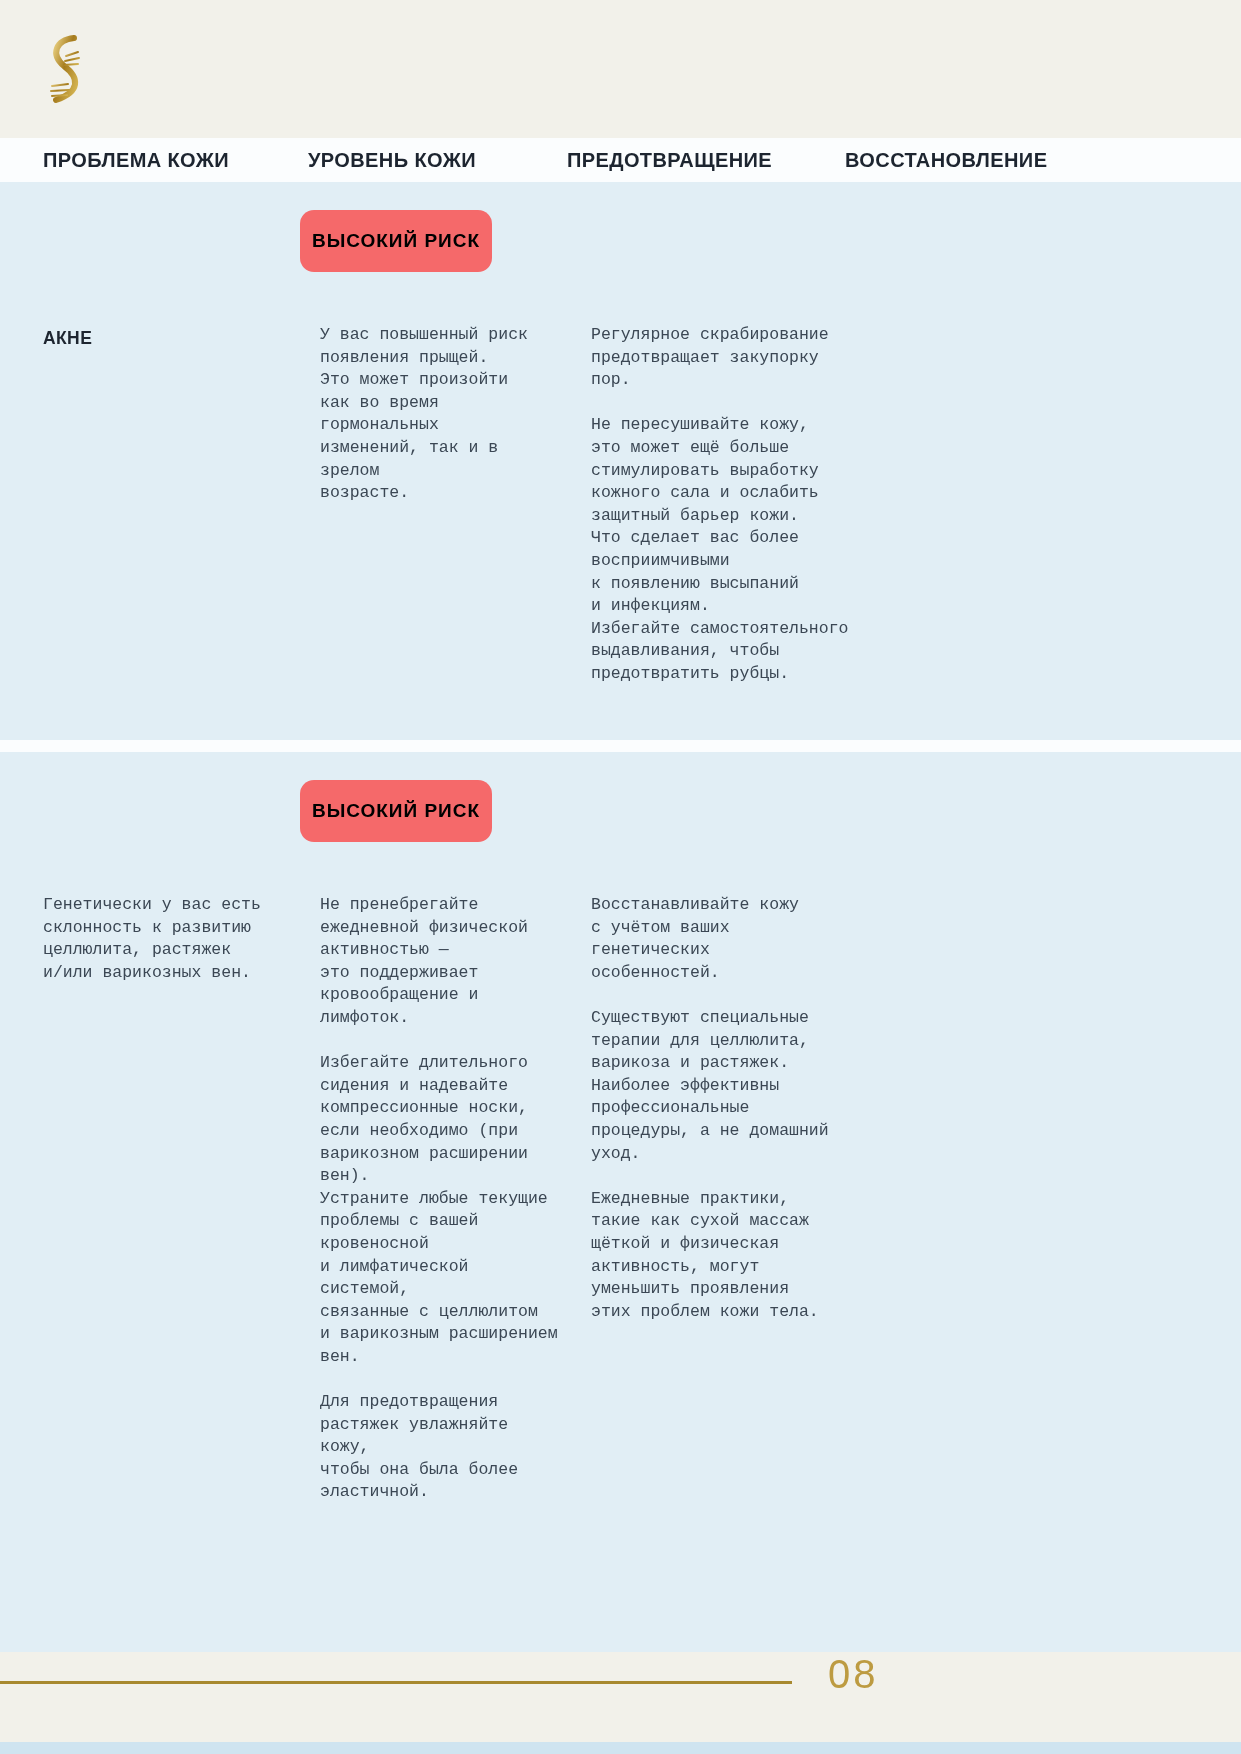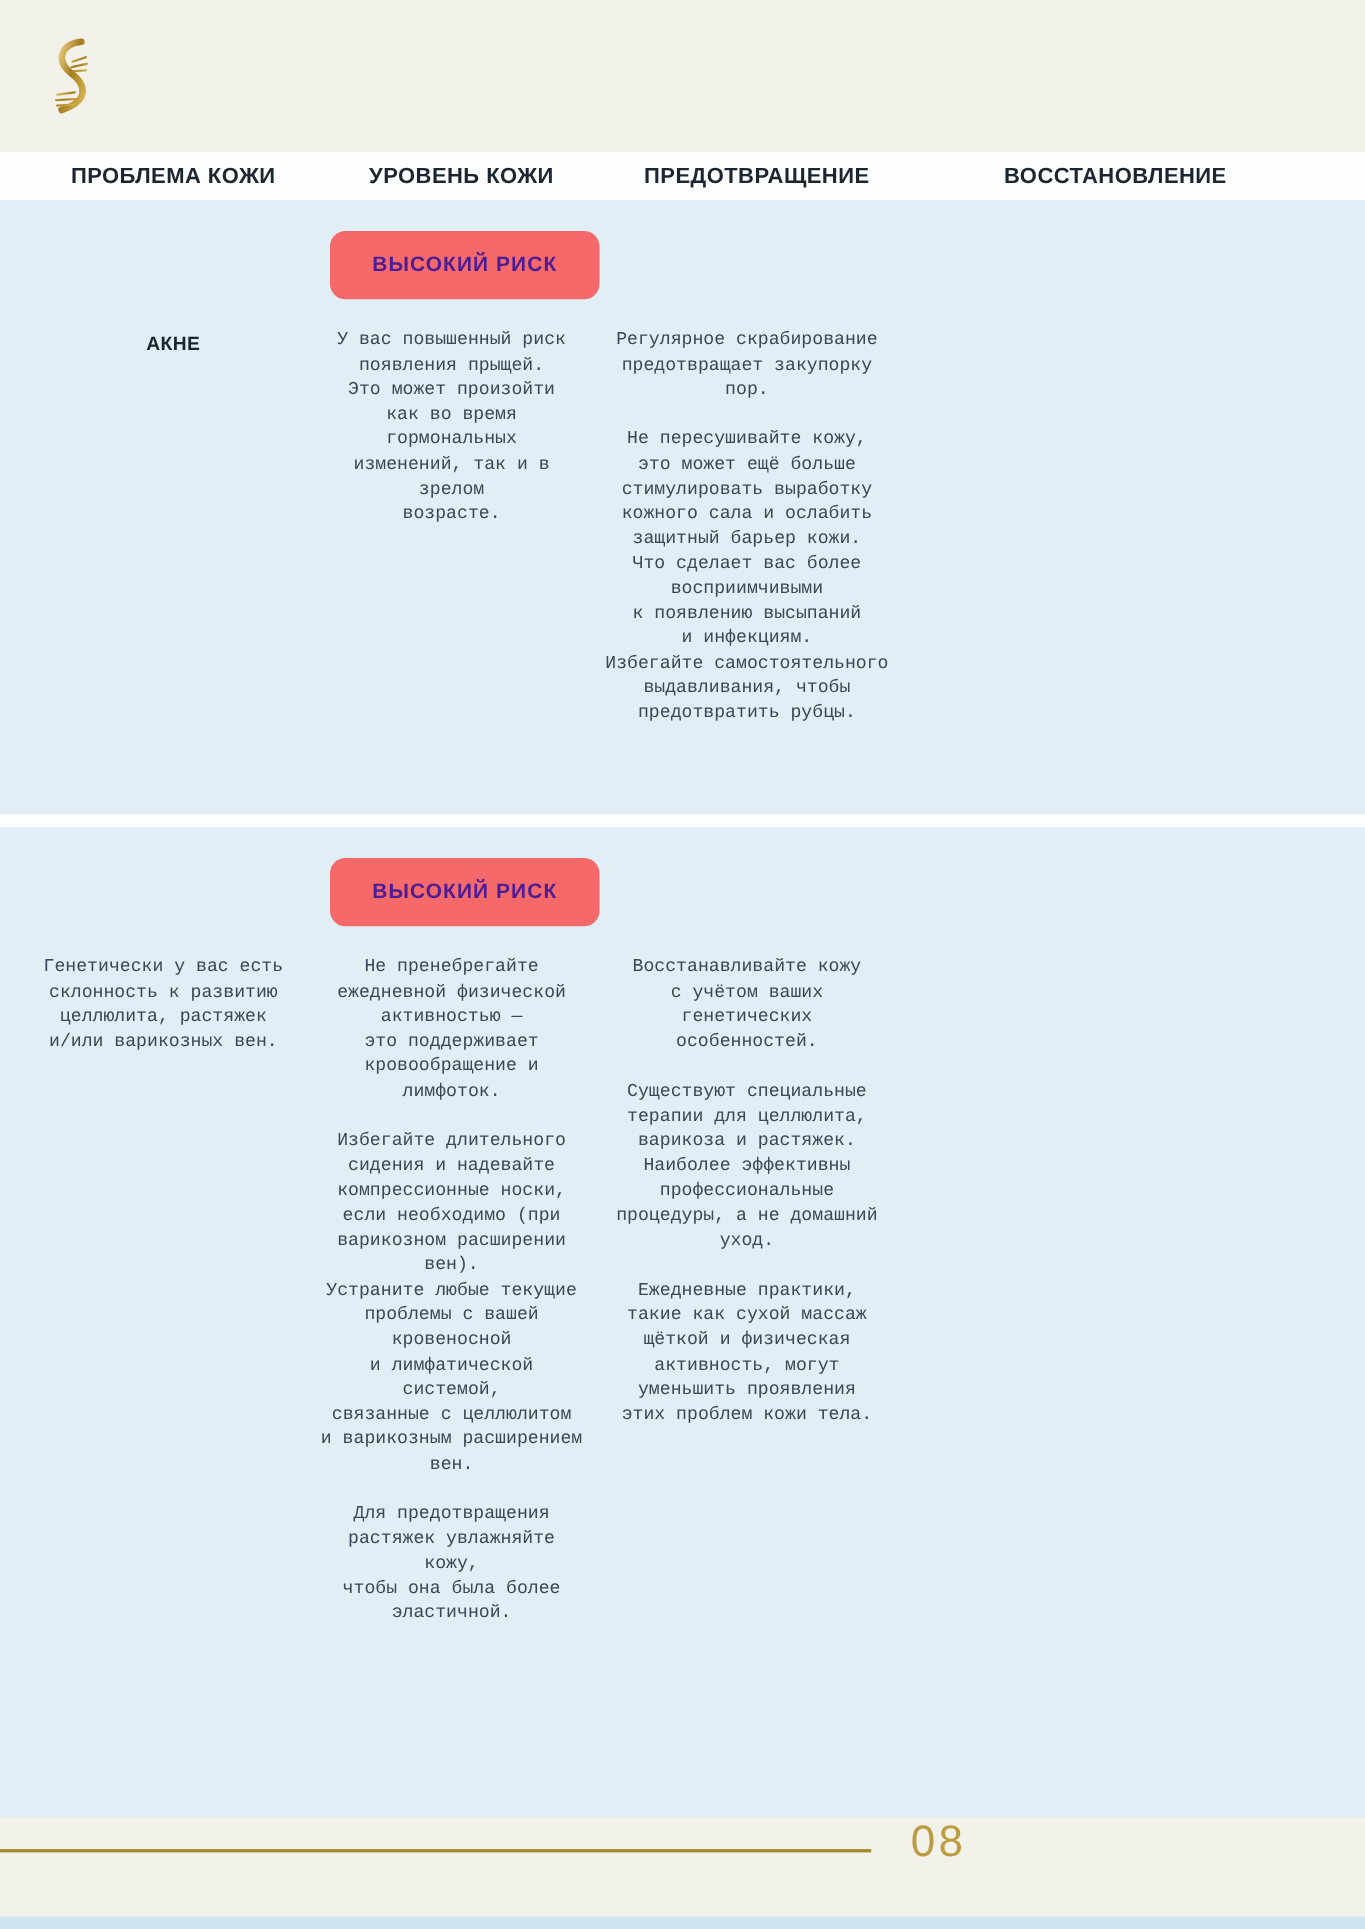--- a/index.html
+++ b/index.html
@@ -16,23 +16,22 @@
   }
 
   
   .top-band { position: relative; height: 138px; }
   .logo { position: absolute; left: 44px; top: 34px; width: 42px; height: 72px; }
 
   
   .cols {
     display: grid;
     grid-template-columns: 265px 259px 278px 1fr;
-    padding-left: 25px;
+    padding-left: 43px;
     padding-right: 40px;
-    text-align: center;
   }
 
   .table-header {
     height: 44px;
     background: #fbfdfe;
     align-items: center;
   }
   .table-header .hcell {
     font-size: 20px;
     font-weight: bold;
@@ -45,33 +44,33 @@
   .section-1 { height: 558px; }
   .section-gap { height: 12px; background: #fbfdfe; }
   .section-2 { height: 900px; }
 
   .badge-row { padding-left: 43px; }
   .risk-badge {
     grid-column: 2;
     display: inline-flex;
     align-items: center;
     justify-content: center;
-    width: 245px;
+    width: 192px;
     height: 62px;
     margin-left: 257px;            
     background: #f5696a;
     border-radius: 14px;
-    color: #4c1d95;
+    color: #000000;
     font-size: 19px;
     font-weight: bold;
     letter-spacing: 1px;
     white-space: nowrap;
   }
 
-  .content-row { margin-top: 26px; align-items: start; }
+  .content-row { margin-top: 52px; align-items: start; gap: 12px; }
 
   .problem-label {
     font-size: 17.5px;
     font-weight: bold;
     letter-spacing: 0.4px;
     color: #1d2530;
     line-height: 1.45;
     white-space: pre-line;
     padding-top: 2px;
   }

